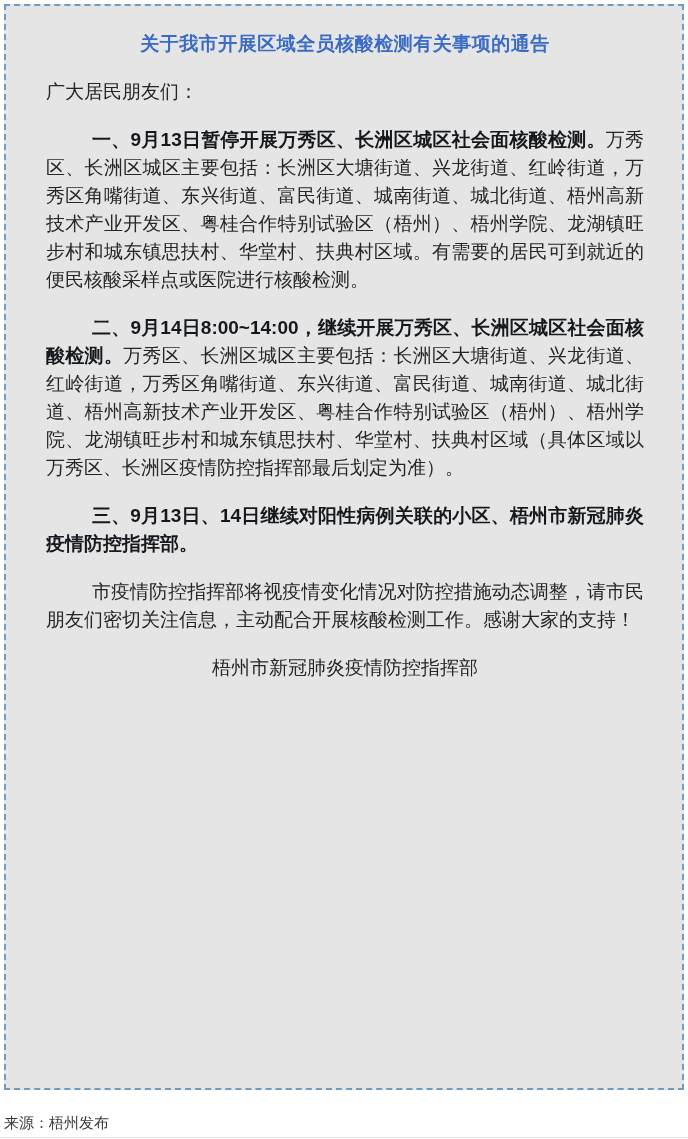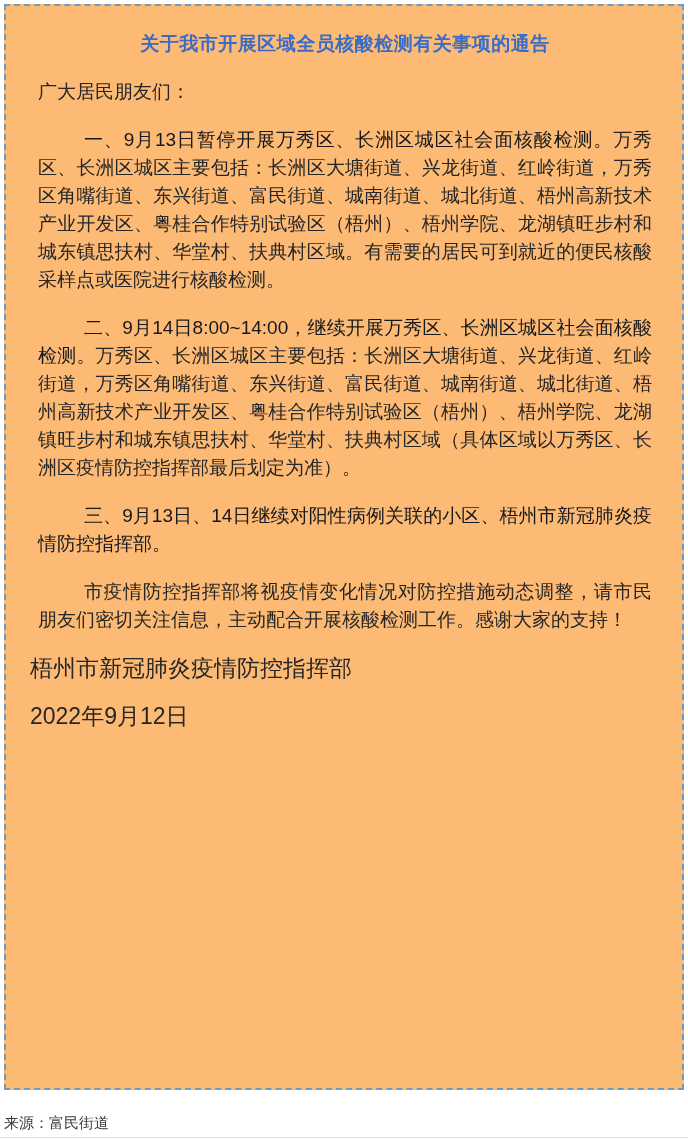--- a/index.html
+++ b/index.html
@@ -15,47 +15,47 @@
     font-family: "Liberation Sans", sans-serif;
   }
   .notice-box {
     position: absolute;
     left: 4px;
     top: 4px;
     width: 680px;
     height: 1086px;
     box-sizing: border-box;
     border: 2px dashed #6d9cc0;
-    background: #fdba74;
+    background: #e5e5e5;
     padding: 22px 22px 0 24px;
     overflow: hidden;
   }
   .title {
     font-size: 19px;
     font-weight: bold;
     color: #3a6cc5;
     text-align: center;
     line-height: 28px;
     margin: 2px 0 0;
     letter-spacing: 0.5px;
   }
   .para {
     font-size: 19px;
     line-height: 28px;
     color: #262626;
-    margin: 20px 8px 0;
+    margin: 20px 16px 0;
     text-align: justify;
   }
   .indent { text-indent: 46px; }
-  .para b { color: #15181d; font-weight: normal; }
+  .para b { color: #15181d; font-weight: bold; }
   .sign {
-    font-size: 23px;
+    font-size: 19px;
     line-height: 28px;
     color: #262626;
-    text-align: left;
+    text-align: center;
     margin: 20px 0 0;
   }
   .footer {
     position: absolute;
     left: 4px;
     top: 1112px;
     font-size: 15px;
     line-height: 22px;
     color: #3a3a3a;
   }
@@ -81,21 +81,20 @@
 
   <p class="para indent"><b>二、9月14日8:00~14:00，继续开展万秀区、长洲区城区社会面核酸检测。</b><span>万秀区、长洲区城区主要包括：长洲区大塘街道、兴龙街道、红岭街道，万秀区角嘴街道、东兴街道、富民街道、城南街道、城北街道、梧州高新技术产业开发区、粤桂合作特别试验区（梧州）、梧州学院、龙湖镇旺步村和城东镇思扶村、华堂村、扶典村区域（具体区域以万秀区、长洲区疫情防控指挥部最后划定为准）。</span></p>
 
   <p class="para indent"><b>三、9月13日、14日继续对阳性病例关联的小区、梧州市新冠肺炎疫情防控指挥部。</b><span></span></p>
 
 
   <p class="para indent">市疫情防控指挥部将视疫情变化情况对防控措施动态调整，请市民朋友们密切关注信息，主动配合开展核酸检测工作。感谢大家的支持！</p>
 
   <p class="sign">梧州市新冠肺炎疫情防控指挥部</p>
 
-  <p class="sign">2022年9月12日</p>
 
 </div>
 
 <div class="footer">
-  <span>来源：富民街道</span>
+  <span>来源：梧州发布</span>
 </div>
 
 <div class="bottom-rule"></div>
 
 </body></html>

